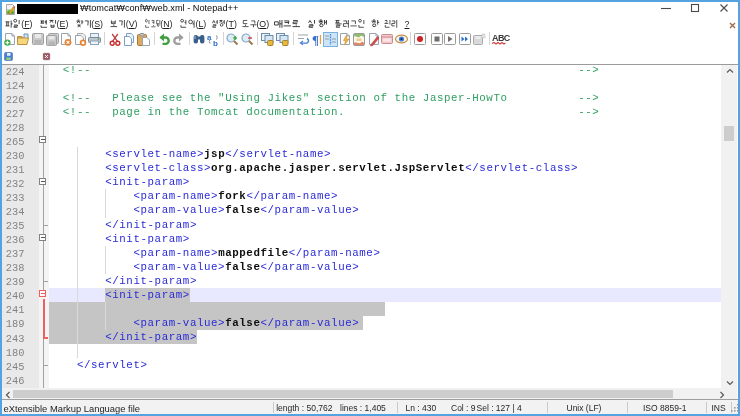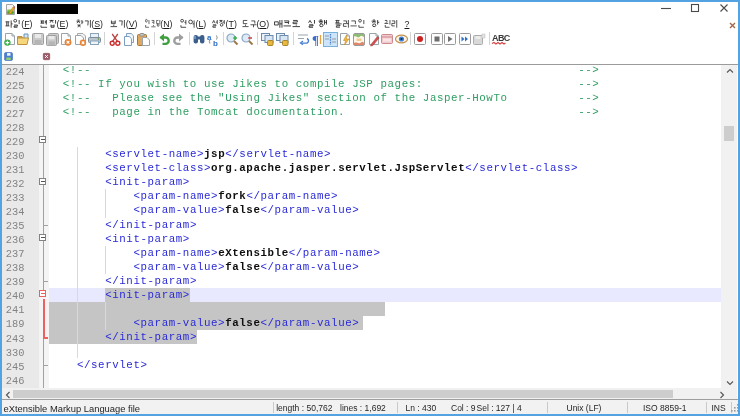--- a/index.html
+++ b/index.html
@@ -54,20 +54,21 @@
   <div class="abs" id="bTop"></div>
   <div class="abs" id="title"></div>
   <svg class="abs" style="left:5px;top:3.5px" width="11" height="11" viewBox="0 0 22 22">
       <path d="M3 1 H15 L19 5 V21 H3 Z" fill="#f5f5f5" stroke="#8a8a8a" stroke-width="1.5"></path>
       <path d="M4.5 11 H17.5 V19.5 H4.5 Z" fill="#7ac943"></path>
       <path d="M4.5 15 H17.5 V19.5 H4.5 Z" fill="#4a9e2a"></path>
       <path d="M8 18 L16 6 L19 8 L11.5 19 L7.5 20 Z" fill="#f0a830" stroke="#c07818" stroke-width="1"></path>
       <path d="M16 6 L19 8 L20 5.5 L17.5 4.5 Z" fill="#d04545"></path>
     </svg>
   <div class="abs" id="blackrect"></div>
+  <div class="abs" id="titletext">₩tomcat₩conf₩web.xml - Notepad++</div>
   <svg class="abs" style="left:652px;top:0" width="88" height="16" viewBox="0 0 88 16">
       <path d="M9 8.5 H19" stroke="#4a4a4a" stroke-width="1.1"></path>
       <rect x="39.5" y="4.5" width="7" height="7" fill="none" stroke="#4a4a4a" stroke-width="1.1"></rect>
       <path d="M68.5 4.5 L75.5 11.5 M75.5 4.5 L68.5 11.5" stroke="#4a4a4a" stroke-width="1.1"></path>
     </svg>
   <div class="abs" id="menubar"></div>
   <div class="mi" style="left:5.0px">
       <svg width="7.9" height="8.2" viewBox="0 0 16 18" fill="none" preserveAspectRatio="none" stroke="#1f1f1f" stroke-width="1.7">
         <path d="M1 4 H9"></path>
         <path d="M1 13 H9"></path>
@@ -473,56 +474,55 @@
       <div class="sel" style="left:103.18px;top:222.60000000000002px;width:84.71999999999997px;height:14.05px"></div>
       <div class="sel" style="left:45.4px;top:236.65000000000003px;width:337.12px;height:14.05px"></div>
       <div class="sel" style="left:45.4px;top:250.7px;width:315.94px;height:14.05px"></div>
       <div class="sel" style="left:45.4px;top:264.75px;width:149.55999999999997px;height:14.05px"></div>
       <div class="guide" style="left:74.94px;top:82.10000000000001px;height:210.75px"></div>
       <div class="guide" style="left:103.18px;top:124.24999999999999px;height:28.1px"></div>
       <div class="guide" style="left:103.18px;top:180.45px;height:28.1px"></div>
       <div class="guide" style="left:103.18px;top:236.65000000000003px;height:28.1px"></div>
       <div class="ln" style="top:1.3999999999999972px">224</div>
       <div class="code" style="left:46.7px;top:-2.200000000000003px"><span class="cm">  &lt;!--                                                                     --&gt;</span></div>
-      <div class="ln" style="top:15.449999999999994px">225</div>
-      <div class="code" style="left:46.7px;top:11.849999999999994px"><span class="cm">  &lt;!-- If you wish to use Jikes to compile JSP pages:                      --&gt;</span></div>
+      <div class="ln" style="top:15.449999999999994px">124</div>
       <div class="ln" style="top:29.499999999999993px">226</div>
       <div class="code" style="left:46.7px;top:25.89999999999999px"><span class="cm">  &lt;!--   Please see the "Using Jikes" section of the Jasper-HowTo          --&gt;</span></div>
       <div class="ln" style="top:43.550000000000004px">227</div>
       <div class="code" style="left:46.7px;top:39.95px"><span class="cm">  &lt;!--   page in the Tomcat documentation.                                 --&gt;</span></div>
       <div class="ln" style="top:57.6px">228</div>
-      <div class="ln" style="top:71.64999999999999px">229</div>
+      <div class="ln" style="top:71.64999999999999px">265</div>
       <div class="ln" style="top:85.7px">230</div>
       <div class="code" style="left:46.7px;top:82.10000000000001px">        <span class="tg">&lt;servlet-name&gt;</span><span class="bk">jsp</span><span class="tg">&lt;/servlet-name&gt;</span></div>
       <div class="ln" style="top:99.75000000000001px">231</div>
       <div class="code" style="left:46.7px;top:96.15000000000002px">        <span class="tg">&lt;servlet-class&gt;</span><span class="bk">org.apache.jasper.servlet.JspServlet</span><span class="tg">&lt;/servlet-class&gt;</span></div>
       <div class="ln" style="top:113.8px">232</div>
       <div class="code" style="left:46.7px;top:110.2px">        <span class="tg">&lt;init-param&gt;</span></div>
       <div class="ln" style="top:127.84999999999998px">233</div>
       <div class="code" style="left:46.7px;top:124.24999999999999px">            <span class="tg">&lt;param-name&gt;</span><span class="bk">fork</span><span class="tg">&lt;/param-name&gt;</span></div>
       <div class="ln" style="top:141.9px">234</div>
       <div class="code" style="left:46.7px;top:138.3px">            <span class="tg">&lt;param-value&gt;</span><span class="bk">false</span><span class="tg">&lt;/param-value&gt;</span></div>
       <div class="ln" style="top:155.95000000000002px">235</div>
       <div class="code" style="left:46.7px;top:152.35000000000002px">        <span class="tg">&lt;/init-param&gt;</span></div>
       <div class="ln" style="top:170.00000000000003px">236</div>
       <div class="code" style="left:46.7px;top:166.40000000000003px">        <span class="tg">&lt;init-param&gt;</span></div>
       <div class="ln" style="top:184.04999999999998px">237</div>
-      <div class="code" style="left:46.7px;top:180.45px">            <span class="tg">&lt;param-name&gt;</span><span class="bk">eXtensible</span><span class="tg">&lt;/param-name&gt;</span></div>
+      <div class="code" style="left:46.7px;top:180.45px">            <span class="tg">&lt;param-name&gt;</span><span class="bk">mappedfile</span><span class="tg">&lt;/param-name&gt;</span></div>
       <div class="ln" style="top:198.10000000000005px">238</div>
       <div class="code" style="left:46.7px;top:194.50000000000006px">            <span class="tg">&lt;param-value&gt;</span><span class="bk">false</span><span class="tg">&lt;/param-value&gt;</span></div>
       <div class="ln" style="top:212.15px">239</div>
       <div class="code" style="left:46.7px;top:208.55px">        <span class="tg">&lt;/init-param&gt;</span></div>
       <div class="ln" style="top:226.20000000000002px">240</div>
       <div class="code" style="left:46.7px;top:222.60000000000002px">        <span class="tg">&lt;init-param&gt;</span></div>
       <div class="ln" style="top:240.25000000000003px">241</div>
       <div class="ln" style="top:254.29999999999998px">189</div>
       <div class="code" style="left:46.7px;top:250.7px">            <span class="tg">&lt;param-value&gt;</span><span class="bk">false</span><span class="tg">&lt;/param-value&gt;</span></div>
       <div class="ln" style="top:268.35px">243</div>
       <div class="code" style="left:46.7px;top:264.75px">        <span class="tg">&lt;/init-param&gt;</span></div>
-      <div class="ln" style="top:282.40000000000003px">330</div>
+      <div class="ln" style="top:282.40000000000003px">180</div>
       <div class="ln" style="top:296.45000000000005px">245</div>
       <div class="code" style="left:46.7px;top:292.85px">    <span class="tg">&lt;/servlet&gt;</span></div>
       <div class="ln" style="top:310.50000000000006px">246</div>
       <div class="ftree" style="left:41.2px;top:0;height:229.62500000000003px"></div>
       <div class="ftree" style="left:41.2px;top:271.775px;height:51.325000000000045px"></div>
       <div class="ftick" style="left:41.2px;top:159.37500000000003px;width:5.3px"></div>
       <div class="ftick" style="left:41.2px;top:215.57500000000002px;width:5.3px"></div>
       <div class="ftick" style="left:41.2px;top:299.875px;width:5.3px"></div>
       <div class="fbox" style="left:37.3px;top:70.575px">
         <i></i>
@@ -554,21 +554,21 @@
   <svg class="abs" style="left:4.5px;top:390.5px" width="6" height="8" viewBox="0 0 6 8">
       <path d="M4.5 1 L1.5 4 L4.5 7" fill="none" stroke="#5a5a5a" stroke-width="1.2"></path>
     </svg>
     <svg class="abs" style="left:718.5px;top:390.5px" width="6" height="8" viewBox="0 0 6 8">
       <path d="M1.5 1 L4.5 4 L1.5 7" fill="none" stroke="#5a5a5a" stroke-width="1.2"></path>
     </svg>
   <div class="abs" id="statusline"></div>
   <div class="abs" id="status">
       <div class="st stbig" style="left:1.5px">eXtensible Markup Language file</div>
       <div class="st" style="left:274.2px">length : 50,762</div>
-      <div class="st" style="left:338px">lines : 1,692</div>
+      <div class="st" style="left:338px">lines : 1,405</div>
       <div class="st" style="left:403.5px">Ln : 430</div>
       <div class="st" style="left:449px">Col : 9</div>
       <div class="st" style="left:474.5px">Sel : 127 | 4</div>
       <div class="st" style="left:564.5px">Unix (LF)</div>
       <div class="st" style="left:641px">ISO 8859-1</div>
       <div class="st" style="left:709.5px">INS</div>
       <div class="stsep" style="left:271.3px"></div>
       <div class="stsep" style="left:395.3px"></div>
       <div class="stsep" style="left:544.8px"></div>
       <div class="stsep" style="left:625.1px"></div>

